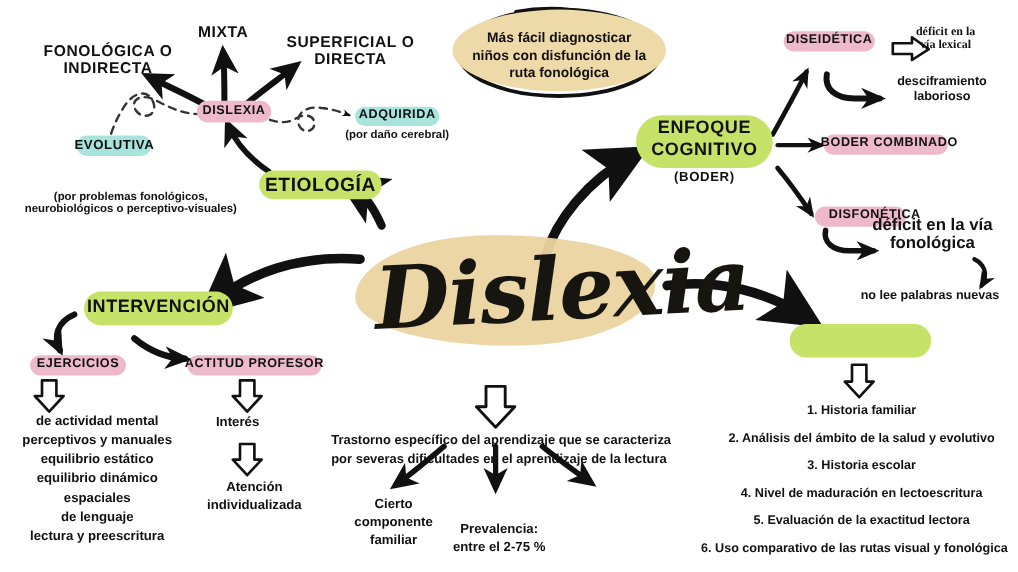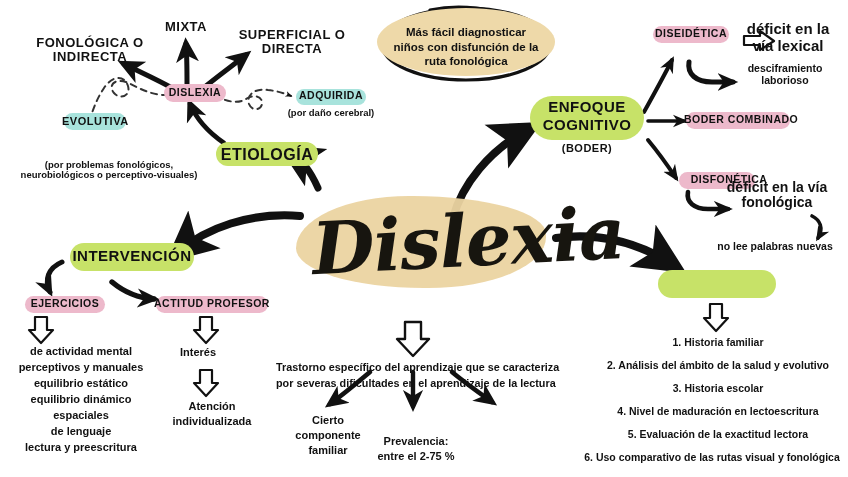--- a/index.html
+++ b/index.html
@@ -168,21 +168,21 @@
 niños con disfunción de la
 ruta fonológica</div>
 
   <div class="hl hl-green" style="left:530px;top:96px;width:114px;height:44px;border-radius:22px;"></div>
   <div class="lbl cap-bold" style="left:528px;top:98px;width:118px;font-size:15px;line-height:1.2;">ENFOQUE
 COGNITIVO</div>
   <div class="lbl cap-bold" style="left:528px;top:142px;width:118px;font-size:11px;">(BODER)</div>
 
   <div class="hl hl-pink" style="left:653px;top:26px;width:76px;height:17px;border-radius:10px;"></div>
   <div class="lbl cap-bold" style="left:651px;top:28px;width:80px;font-size:10.5px;">DISEIDÉTICA</div>
-  <div class="lbl" style="left:744px;top:21px;width:88px;font-size:15px;font-weight:700;">déficit en la
+  <div class="lbl" style="left:744px;top:21px;width:88px;font-size:10px;font-weight:700;font-family:Liberation Serif, serif;">déficit en la
 vía lexical</div>
   <div class="lbl" style="left:730px;top:63px;width:110px;font-size:10.5px;font-weight:700;">desciframiento
 laborioso</div>
 
   <div class="hl hl-pink" style="left:686px;top:112px;width:104px;height:17px;border-radius:10px;"></div>
   <div class="lbl cap-bold" style="left:684px;top:114px;width:108px;font-size:10.5px;">BODER COMBINADO</div>
 
   <div class="hl hl-pink" style="left:679px;top:172px;width:76px;height:17px;border-radius:10px;"></div>
   <div class="lbl cap-bold" style="left:677px;top:174px;width:80px;font-size:10.5px;margin-left:12px;">DISFONÉTICA</div>
   <div class="lbl" style="left:726px;top:180px;width:102px;font-size:14px;font-weight:700;">déficit en la vía

